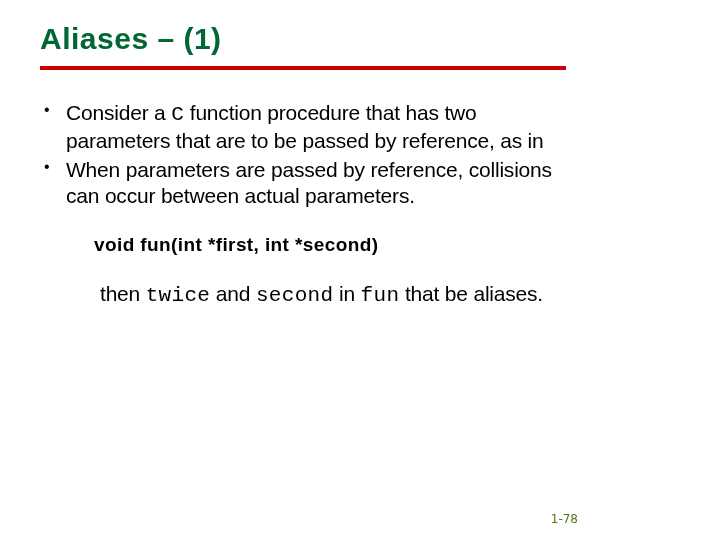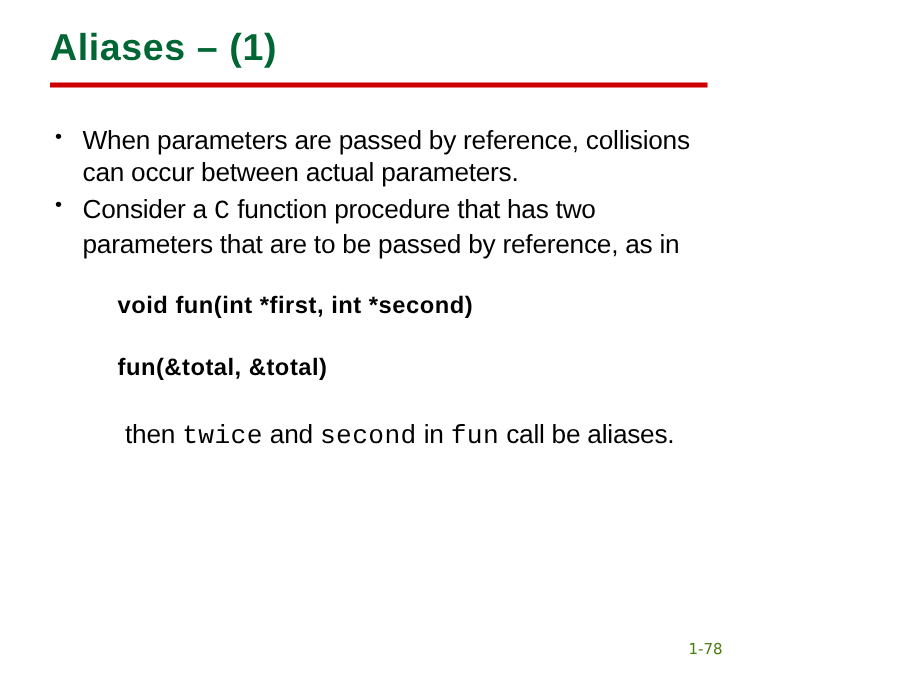--- a/index.html
+++ b/index.html
@@ -87,31 +87,30 @@
 </head>
 <body>
 
 <div class="slide">
 
   <div class="title">Aliases – (1)</div>
   <div class="rule"></div>
 
   <ul class="bullets">
     <li>
-      <span>When parameters are passed by reference, collisions can occur between actual parameters.</span>
+      <span>Consider a </span><span class="mono">C</span><span> function procedure that has two parameters that are to be passed by reference, as in</span>
     </li>
     <li>
-      <span>Consider a </span><span class="mono">C</span><span> function procedure that has two parameters that are to be passed by reference, as in</span>
+      <span>When parameters are passed by reference, collisions can occur between actual parameters.</span>
     </li>
   </ul>
 
   <div class="codeblock">void fun(int *first, int *second)</div>
 
 
-  <div class="codeblock extra">fun(&amp;total, &amp;total)</div>
 
   <div class="conclusion">
-    <span>then </span><span class="mono">twice</span><span> and </span><span class="mono">second</span><span> in </span><span class="mono">fun</span><span> call be </span><span class="ital">aliases.</span>
+    <span>then </span><span class="mono">twice</span><span> and </span><span class="mono">second</span><span> in </span><span class="mono">fun</span><span> that be </span><span class="ital">aliases.</span>
   </div>
 
   <div class="footer">1-78</div>
 
 </div>
 
 </body></html>

